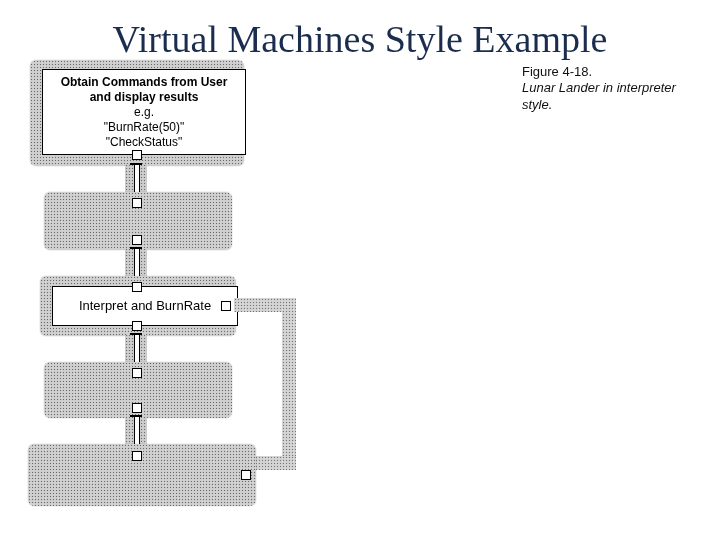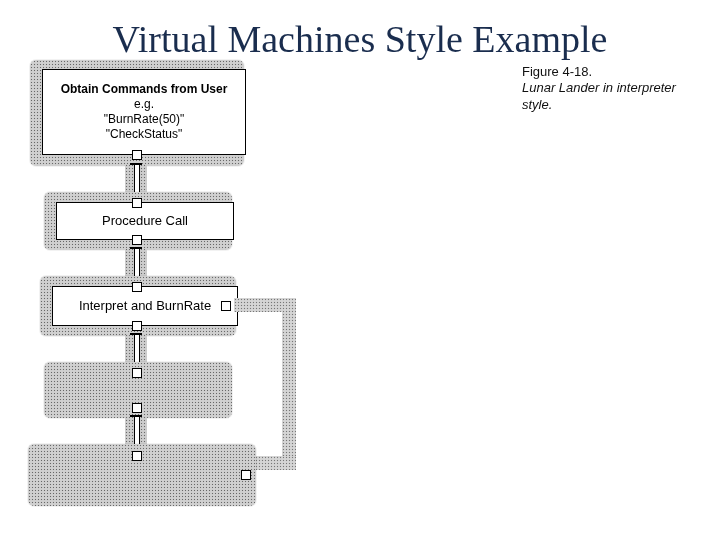--- a/index.html
+++ b/index.html
@@ -134,37 +134,35 @@
     <span class="fig">Figure 4-18.</span><br>
     <span class="desc">Lunar Lander in interpreter style.</span>
   </div>
 
   <div class="diagram">
 
     <div class="halo" style="left:30px; top:0px; width:214px; height:106px;"></div>
     <div class="box" style="left:42px; top:9px; width:190px; height:84px; font-size:12px;">
       <div>
         <div>Obtain Commands from User</div>
+        <div>and display results</div>
         <div class="sub">e.g.</div>
         <div class="sub">"BurnRate(50)"</div>
         <div class="sub">"CheckStatus"</div>
       </div>
     </div>
     <div class="port" style="left:132px; top:90px;"></div>
 
     <div class="vbar" style="left:125px; top:104px; height:30px;">
       <div class="inner"></div>
         <div class="tick top"></div>
         <div class="tick bot"></div>
     </div>
 
     <div class="halo" style="left:44px; top:132px; width:188px; height:58px;"></div>
-    <div class="box thin" style="left:56px; top:142px; width:164px; height:36px;">
-      <span>Procedure Call</span>
-    </div>
     <div class="port" style="left:132px; top:138px;"></div>
     <div class="port" style="left:132px; top:175px;"></div>
 
     <div class="vbar" style="left:125px; top:188px; height:30px;">
       <div class="inner"></div>
         <div class="tick top"></div>
         <div class="tick bot"></div>
     </div>
 
     <div class="halo" style="left:40px; top:216px; width:196px; height:60px;"></div>

